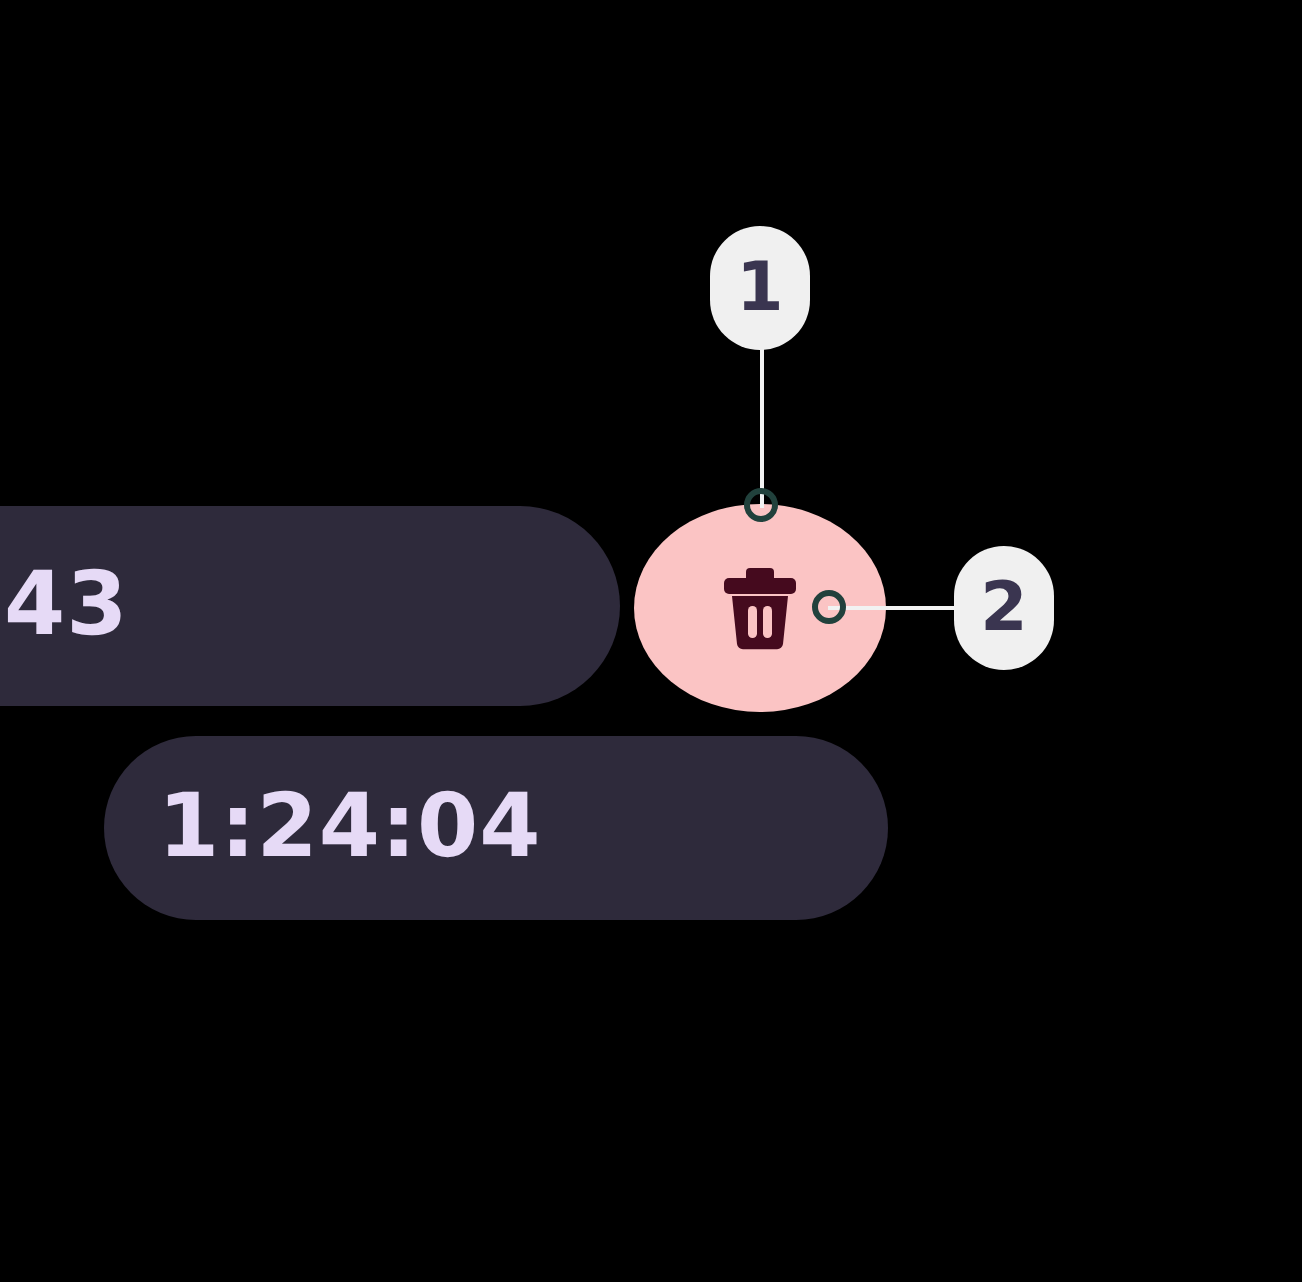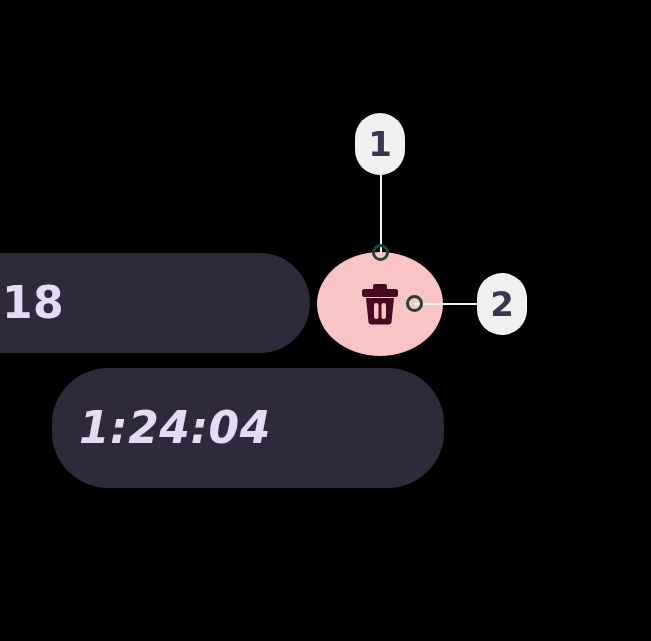--- a/index.html
+++ b/index.html
@@ -43,23 +43,22 @@
     left: -120px;
     top: 253px;
     width: 430px;
     height: 100px;
     padding-left: 122px;
   }
   #chip-duration {
     left: 52px;
     top: 368px;
     width: 392px;
-    height: 120px;
+    height: 92px;
     padding-left: 27px;
-    font-style: italic;
   }
 
   
   #action-bubble {
     position: absolute;
     left: 317px;
     top: 252px;
     width: 126px;
     height: 104px;
     background: #FBC4C4;
@@ -136,21 +135,21 @@
     width: 50px;
     height: 62px;
   }
 </style>
 </head>
 <body>
 
 <div class="stage">
 
   <div class="chip" id="chip-count">
-    <span class="chip-label">18</span>
+    <span class="chip-label">43</span>
   </div>
 
   <div class="chip" id="chip-duration">
     <span class="chip-label">1:24:04</span>
   </div>
 
   <div id="action-bubble">
     <span>
       <svg width="40" height="44" viewBox="0 0 40 44" aria-hidden="true">
 

